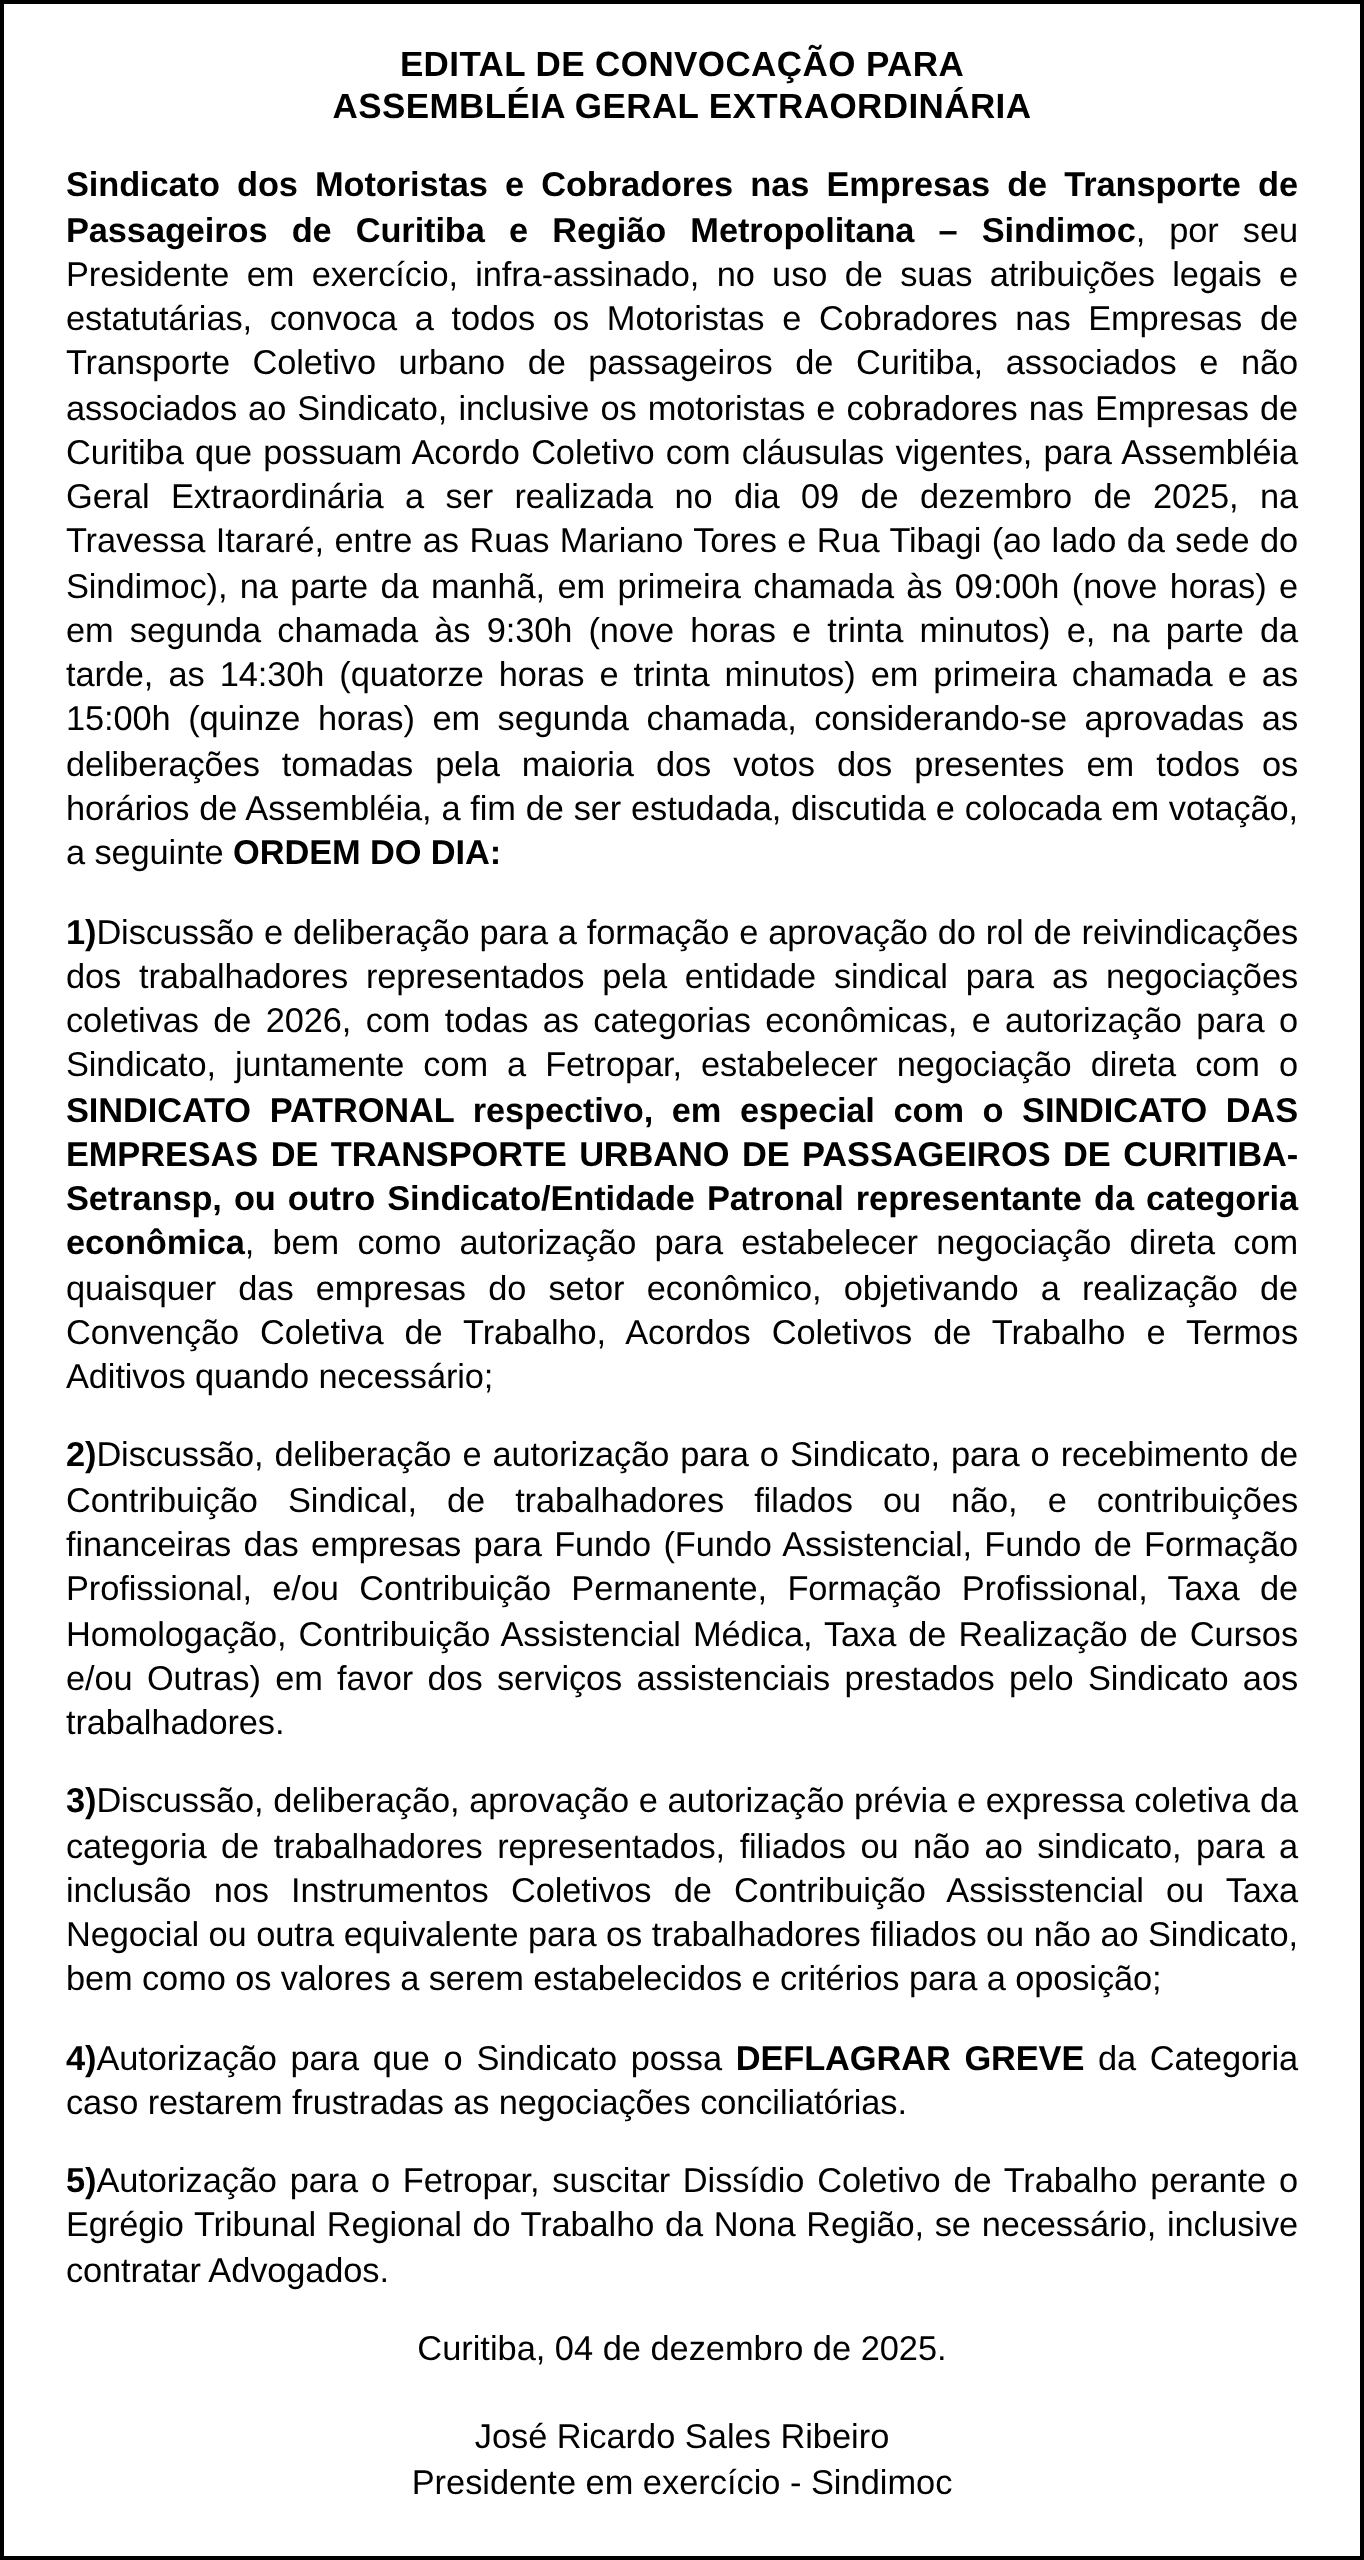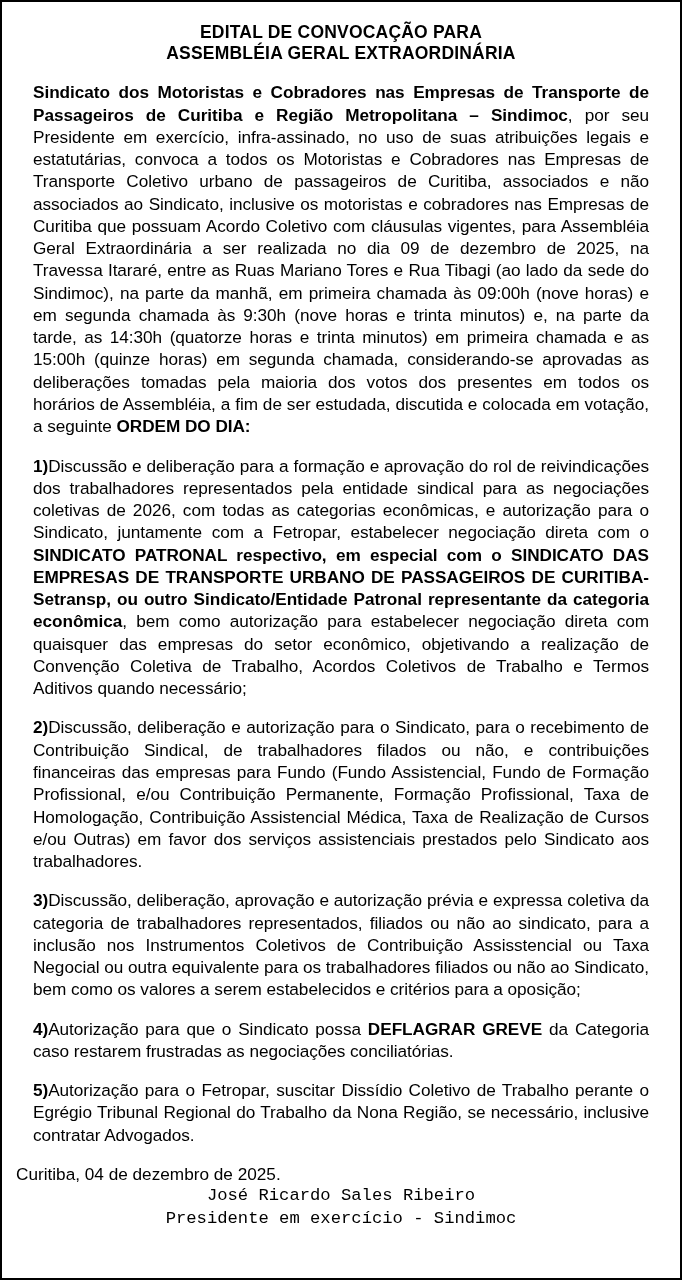--- a/index.html
+++ b/index.html
@@ -44,26 +44,26 @@
     margin: 17px;
     text-align: justify;
   }
   .b { font-weight: bold; }
   .sign-block {
     margin-top: 17px;
     font-size: 17.2px;
     line-height: 1.3;
   }
   .sign-city {
-    text-align: left;
+    text-align: center;
   }
   .sign-name {
+    margin-top: 22px;
     text-align: center;
     line-height: 1.3;
-    font-family: Liberation Mono, monospace;
   }
   .last-item {
     text-align: justify;
   }
 </style>
 </head>
 <body>
 
 <div class="page">
 

